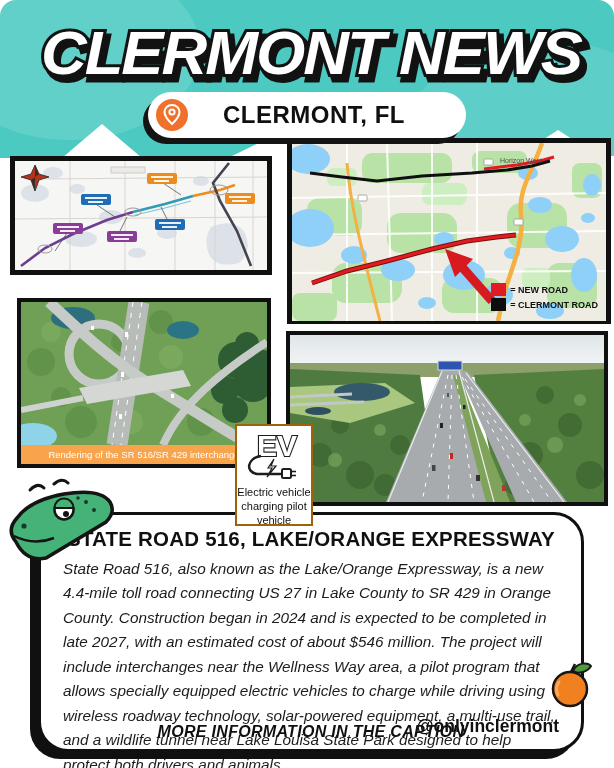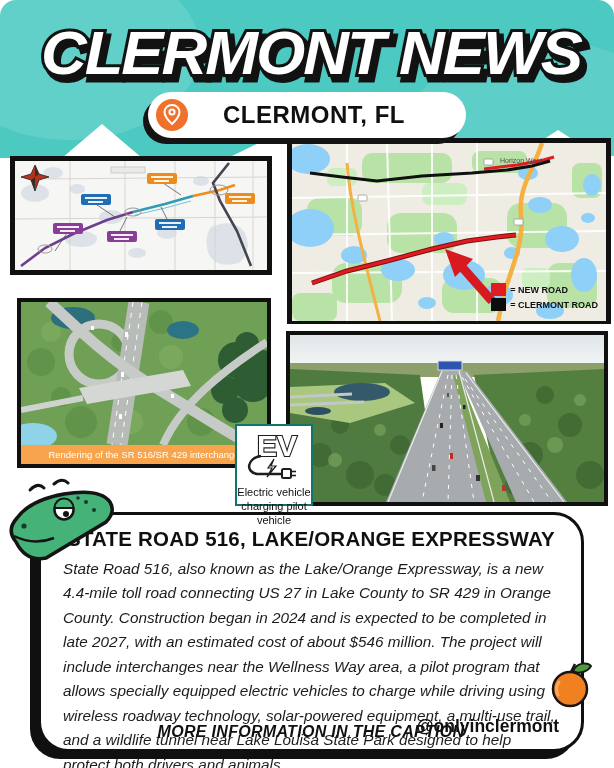--- a/index.html
+++ b/index.html
@@ -34,22 +34,22 @@
   .map-town-label{position:absolute;left:208px;top:14px;font-size:7px;color:#4a4a4a;z-index:2;}
   .map-legend{position:absolute;right:8px;bottom:8px;z-index:2;}
   .legend-row{display:flex;align-items:center;margin-top:2px;}
   .legend-swatch{width:15px;height:13px;margin-right:4px;flex:0 0 auto;}
   .legend-label{font-size:9px;font-weight:bold;color:#101010;letter-spacing:0px;white-space:nowrap;}
 
   .caption-bar{position:absolute;left:0;bottom:0;width:100%;height:19px;background:#f7a44d;
         color:#ffffff;font-size:9.5px;line-height:19px;text-align:center;z-index:2;}
 
   
-  .ev-card{position:absolute;left:235px;top:424px;width:78px;height:82px;background:#ffffff;
-        border:2px solid #0f766e;box-sizing:border-box;z-index:5;text-align:center;}
+  .ev-card{position:absolute;left:235px;top:424px;width:78px;height:102px;background:#ffffff;
+        border:2px solid #a16207;box-sizing:border-box;z-index:5;text-align:center;}
   .ev-text{font-size:11px;color:#101010;line-height:1.25;}
 
   
   .article{position:absolute;left:38px;top:512px;width:546px;height:240px;background:#ffffff;
         border:3px solid #101010;border-radius:30px;box-shadow:-8px 7px 0 #101010;
         box-sizing:border-box;z-index:2;}
   .article h2{margin:12px 18px 0 18px;text-align:center;font-size:20.5px;color:#101010;
         letter-spacing:0.2px;font-weight:bold;}
   .article p{margin:6px 26px 0 22px;font-size:15.3px;font-style:italic;color:#1c1c1c;
         line-height:1.6;}

